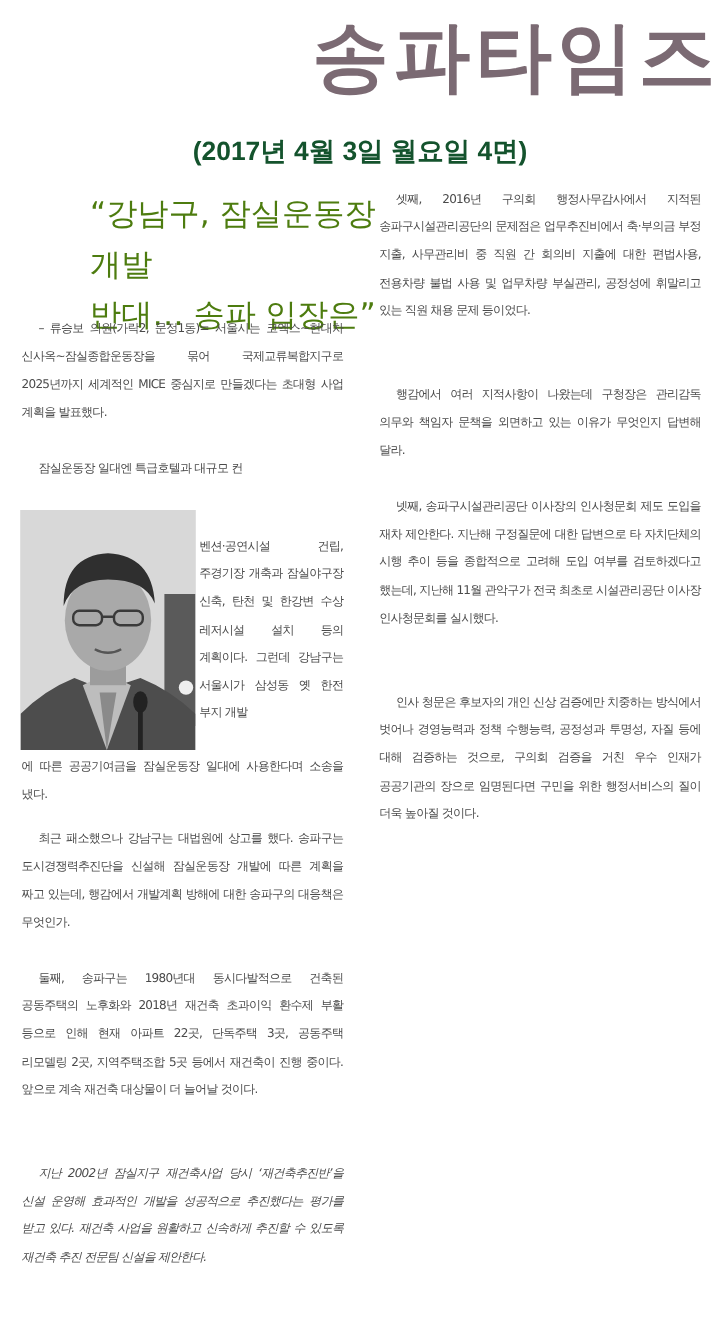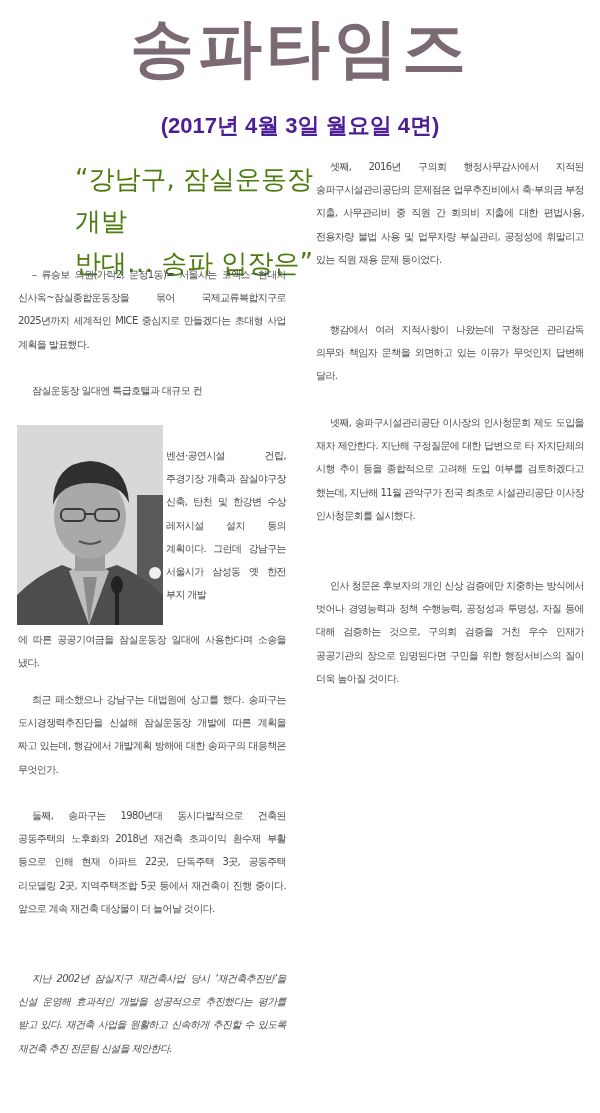--- a/index.html
+++ b/index.html
@@ -13,38 +13,38 @@
       position: relative;
       overflow: hidden;
       font-family: "DejaVu Sans", sans-serif;
       color: #3a3a3a;
     }
     .masthead {
       position: absolute;
       left: 0;
       top: 8px;
       width: 600px;
-      text-align: center;
+      text-align: right;
       font-family: "DejaVu Sans", sans-serif;
       font-weight: bold;
       font-size: 64px;
       letter-spacing: 4px;
       color: #7b6a73;
       line-height: 80px;
     }
     .dateline {
       position: absolute;
       left: 0;
       top: 112px;
       width: 600px;
       text-align: center;
       font-family: "Liberation Sans", sans-serif;
       font-weight: bold;
       font-size: 22px;
-      color: #4c1d95;
+      color: #14532d;
       line-height: 28px;
     }
     .headline {
       position: absolute;
       left: 35px;
       top: 158px;
       width: 250px;
       font-family: "DejaVu Sans", sans-serif;
       font-size: 26px;
       line-height: 42px;

